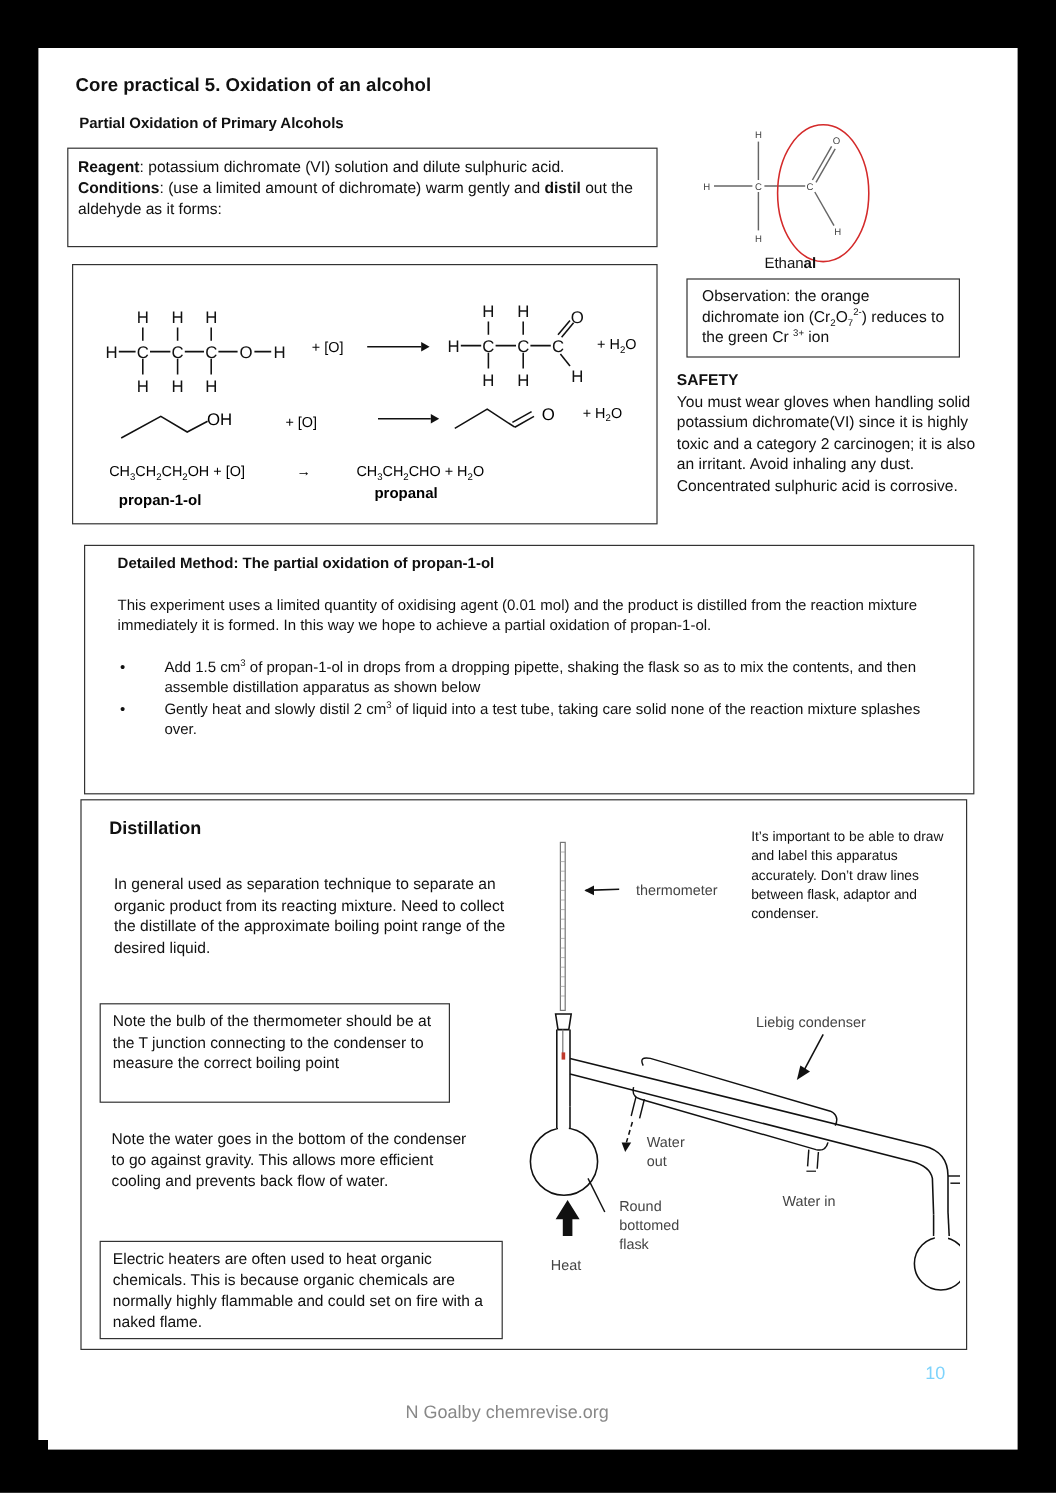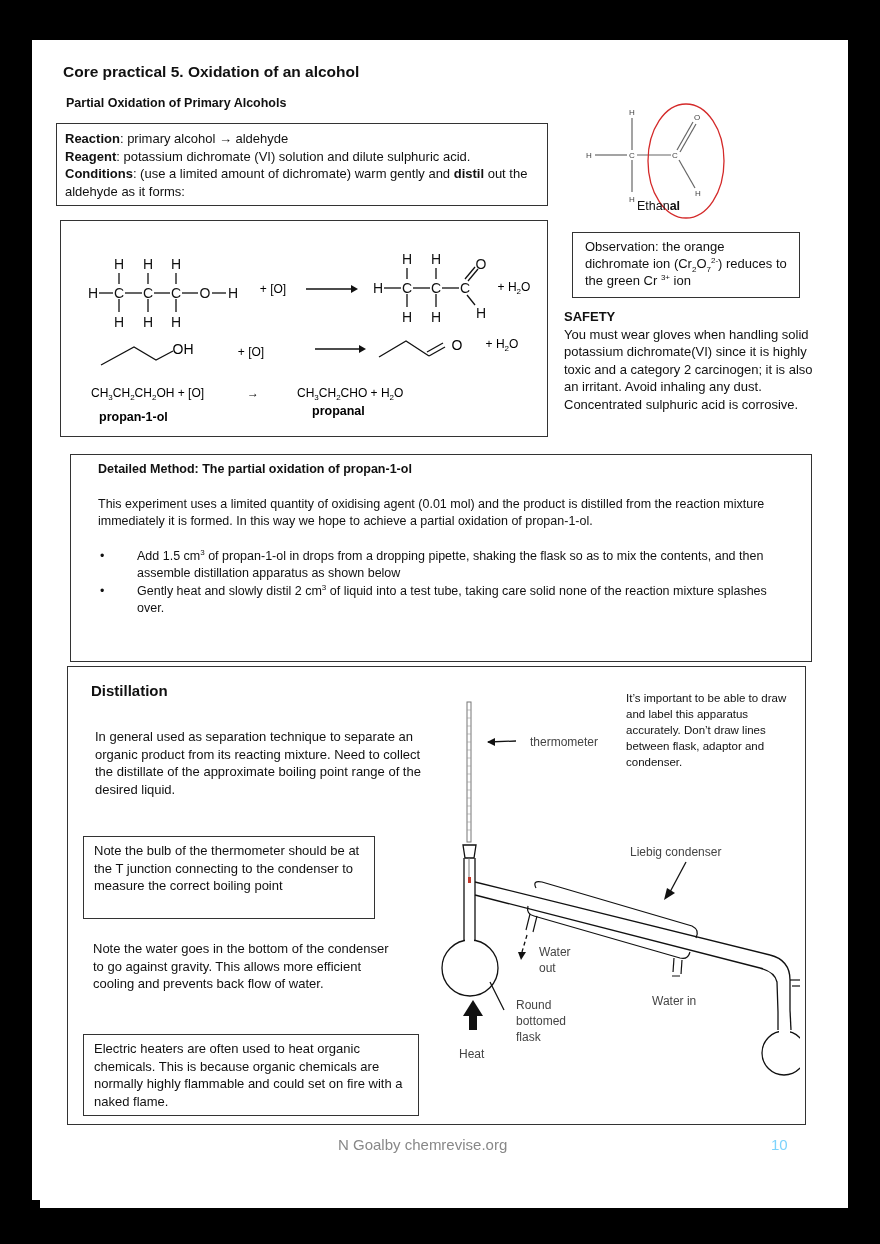--- a/index.html
+++ b/index.html
@@ -9,38 +9,37 @@
   .page-bottom-strip { position:absolute; left:40px; top:1200px; width:808px; height:8px; background:#fff; }
   .abs { position:absolute; }
   .box { position:absolute; border:1.5px solid #333; box-sizing:border-box; background:#fff; }
   .t13 { font-size:13px; line-height:17.5px; }
   .t12 { font-size:12.5px; line-height:17.5px; }
   .t11 { font-size:11.5px; line-height:16px; }
   b, .b { font-weight:bold; }
   sub, sup { font-size:8px; line-height:0; }
   .title { font-size:15.5px; font-weight:bold; }
   .subtitle { font-size:12.5px; font-weight:bold; }
-  .footer { font-size:15px; color:#888; }
+  .footer { font-size:15px; color:#888;margin-top:33px; }
   .pagenum { font-size:15px; color:#7dd3fc; }
   ul.method { margin:0; padding:0; list-style:none; }
   ul.method li { position:relative; padding-left:39px; }
   ul.method li::before { content:"•"; position:absolute; left:2px; top:0; }
   svg text { font-family:"Liberation Sans", "DejaVu Sans", sans-serif; }
 </style>
 </head>
 <body>
 
 <div class="page"></div>
 <div class="page-bottom-strip"></div>
 
 <div class="abs title" style="left:63px; top:63px;">Core practical 5. Oxidation of an alcohol</div>
 <div class="abs subtitle" style="left:66px; top:96px;text-align:right;">Partial Oxidation of Primary Alcohols</div>
 
 <div class="box t13" style="left:56px; top:123px; width:492px; height:83px; padding:6px 8px;">
-  <div><b>Reaction</b><span>: primary alcohol → aldehyde</span></div>
   <div><b>Reagent</b><span>: potassium dichromate (VI) solution and dilute sulphuric acid.</span></div>
   <div><b>Conditions</b><span>: (use a limited amount of dichromate) warm gently and </span><b>distil</b><span> out the aldehyde as it forms:</span></div>
 </div>
 
 <div class="abs" style="left:575px; top:100px; width:170px; height:125px;">
   <svg width="170" height="125" viewBox="0 0 170 125">
     <g stroke="#666" stroke-width="1.2" fill="none">
       <line x1="57" y1="18" x2="57" y2="50"></line>
       <line x1="57" y1="60" x2="57" y2="92"></line>
       <line x1="20" y1="55" x2="52" y2="55"></line>
@@ -54,21 +53,21 @@
       <text x="14" y="58">H</text>
       <text x="57" y="58">C</text>
       <text x="100" y="58">C</text>
       <text x="122" y="20">O</text>
       <text x="57" y="102">H</text>
       <text x="123" y="96">H</text>
     </g>
     <ellipse cx="111" cy="61" rx="38" ry="57" fill="none" stroke="#d42a2a" stroke-width="1.3"></ellipse>
   </svg>
 </div>
-<div class="abs t12" style="left:637px; top:198px;"><span>Ethan</span><b>al</b></div>
+<div class="abs t12" style="left:637px; top:211px;"><span>Ethan</span><b>al</b></div>
 
 <div class="box t13" style="left:572px; top:232px; width:228px; height:66px; padding:5px 12px; line-height:17px;">
   <span>Observation: the orange dichromate ion (Cr</span><sub>2</sub>O<sub>7</sub><sup>2-</sup><span>) reduces to the green Cr </span><sup>3+</sup><span> ion</span>
 </div>
 
 <div class="box" style="left:60px; top:220px; width:488px; height:217px;">
   <svg width="486" height="215" viewBox="0 0 486 215" style="position:absolute;left:0;top:0;">
     <g font-size="14" fill="#111" text-anchor="middle">
 
       <text x="32" y="77">H</text>

